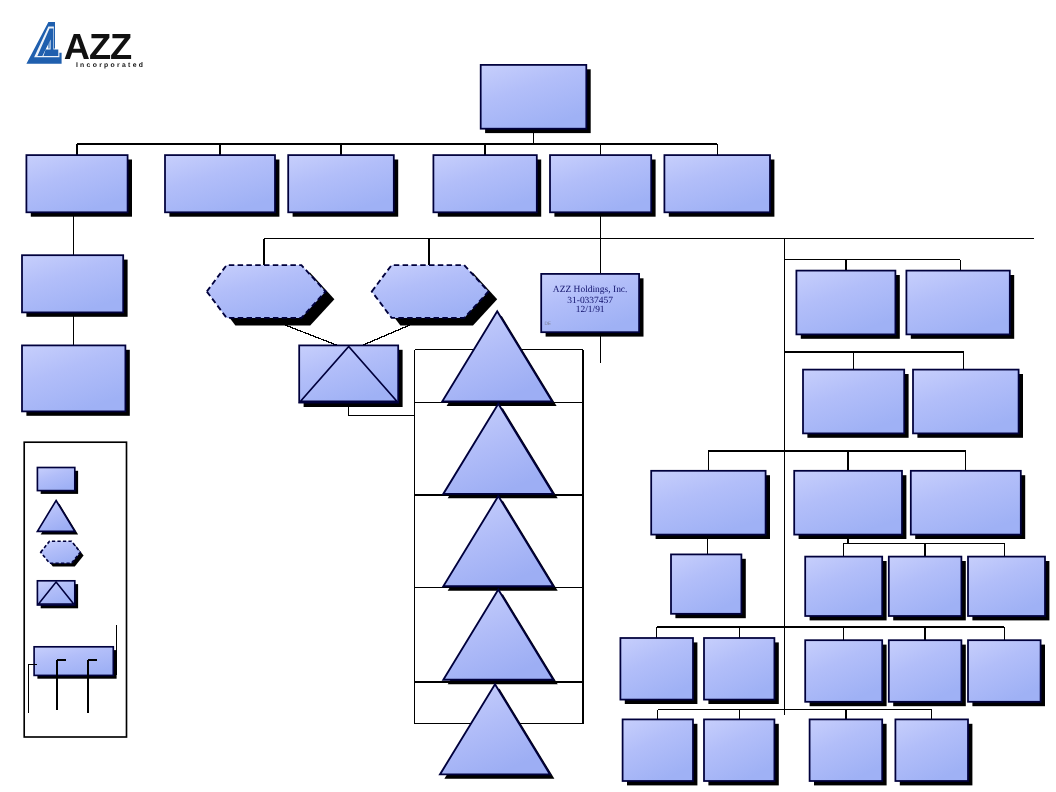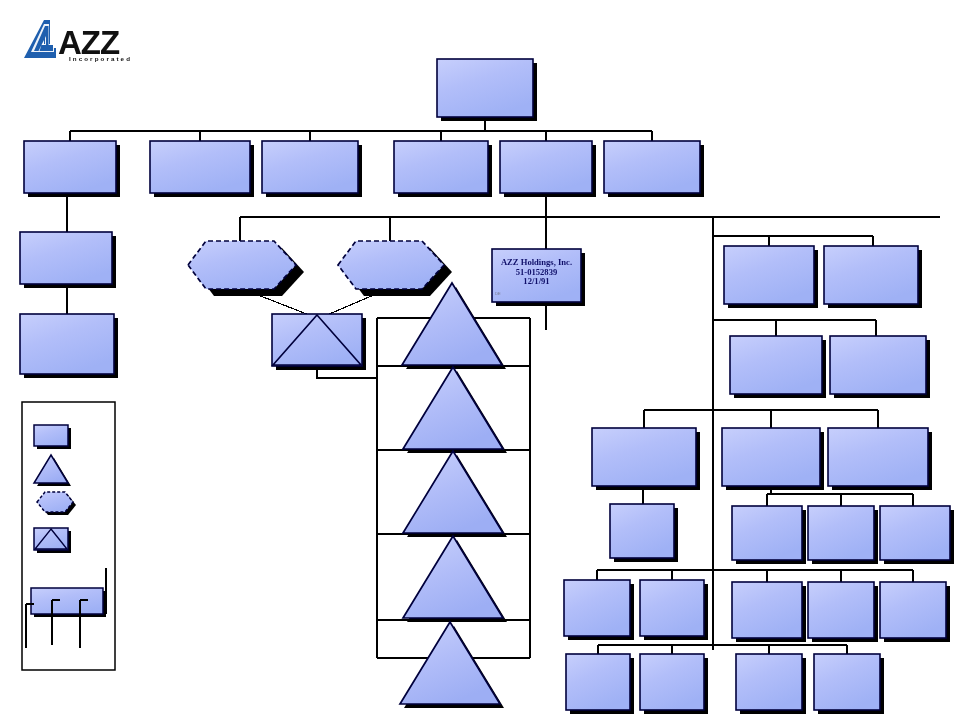--- a/index.html
+++ b/index.html
@@ -18,21 +18,20 @@
   #logo{position:absolute;left:14px;top:14px;width:150px;height:50px;z-index:4;}
 
   
   .nodelabel{
     position:absolute;
     text-align:center;
     color:#10106a;
     line-height:1.12;
     pointer-events:none;
     font-family:"Liberation Serif", serif;
-    font-weight:bold;
   }
   .nodelabel .ln{display:block;white-space:nowrap;}
   .microtag{
     position:absolute;
     font-family:"Liberation Sans", sans-serif;
     color:#7b7f95;
     letter-spacing:-0.3px;
     pointer-events:none;
   }
 </style>
@@ -343,19 +342,19 @@
           <path d="M80 600 L80 648"></path>
           <path d="M80 600 L88 600"></path>
         </g>
       </g>
     </g>
   </svg>
 
   <div id="labels">
     <div class="nodelabel" style="left:492px;top:258px;width:89px;font-size:8.6px;">
       <span class="ln">AZZ Holdings, Inc.</span>
-      <span class="ln">51-0152839</span>
+      <span class="ln">31-0337457</span>
       <span class="ln">12/1/91</span>
     </div>
     <div class="microtag" style="left:495px;top:291px;font-size:4.4px;">DE</div>
   </div>
 
 </div>
 
 </body></html>

